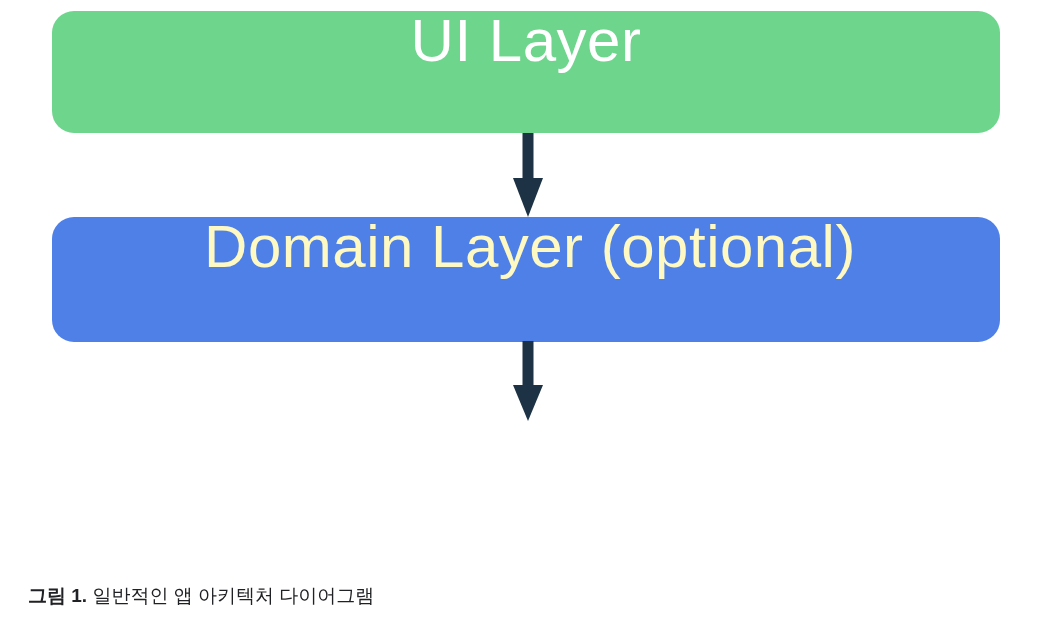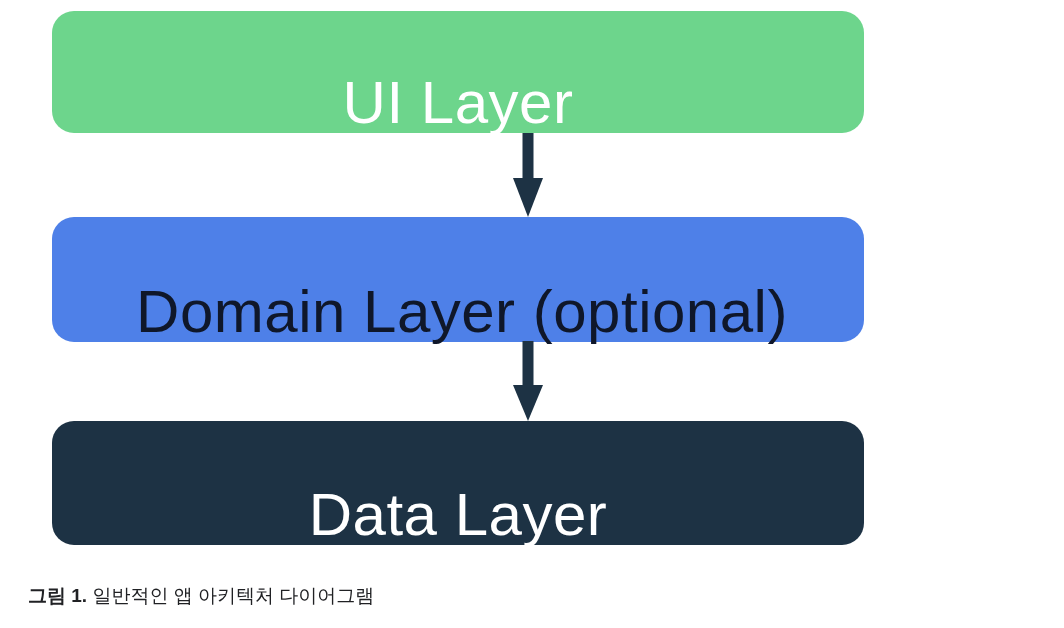--- a/index.html
+++ b/index.html
@@ -7,24 +7,24 @@
     position: relative;
     width: 1064px;
     height: 628px;
     background: #ffffff;
     font-family: "Liberation Sans", sans-serif;
     overflow: hidden;
   }
   .layer-box {
     position: absolute;
     left: 52px;
-    width: 812px;
+    width: 948px;
     border-radius: 22px;
     display: flex;
-    align-items: flex-end;
+    align-items: flex-start;
     justify-content: center;
     box-sizing: border-box;
   }
   .box-ui     { top: 11px;  height: 122px; }
   .box-domain { top: 217px; height: 125px; }
   .box-data   { top: 421px; height: 124px; }
   .layer-label {
     font-size: 60px;
     font-weight: 400;
     line-height: 1;
@@ -56,30 +56,27 @@
   <div class="layer-box box-ui" style="background: rgb(109, 213, 140);">
     <span class="layer-label" style="color: rgb(255, 255, 255);">UI Layer</span>
   </div>
 
   <svg class="arrow arrow-1" width="30" height="84" viewBox="0 0 30 84" aria-hidden="true">
     <rect x="9.5" y="0" width="11" height="46" fill="#1d3244"></rect>
     <polygon points="0,45 30,45 15,84" fill="#1d3244"></polygon>
   </svg>
 
   <div class="layer-box box-domain" style="background: rgb(78, 128, 232);">
-    <span class="layer-label" style="color: #0f172a; margin-left: 8px;">Domain Layer (optional)</span>
+    <span class="layer-label" style="color: #fef9c3; margin-left: 8px;">Domain Layer (optional)</span>
   </div>
 
   <svg class="arrow arrow-2" width="30" height="80" viewBox="0 0 30 80" aria-hidden="true">
     <rect x="9.5" y="0" width="11" height="45" fill="#1d3244"></rect>
     <polygon points="0,44 30,44 15,80" fill="#1d3244"></polygon>
   </svg>
 
-  <div class="layer-box box-data" style="background: rgb(29, 50, 68);">
-    <span class="layer-label" style="color: rgb(255, 255, 255);">Data Layer</span>
-  </div>
 
   <div class="caption" style="color: rgb(32, 33, 36);">
     <span class="caption-prefix">그림 1.</span>
     <span class="caption-text">일반적인 앱 아키텍처 다이어그램</span>
   </div>
 
 </div>
 
 </body></html>

